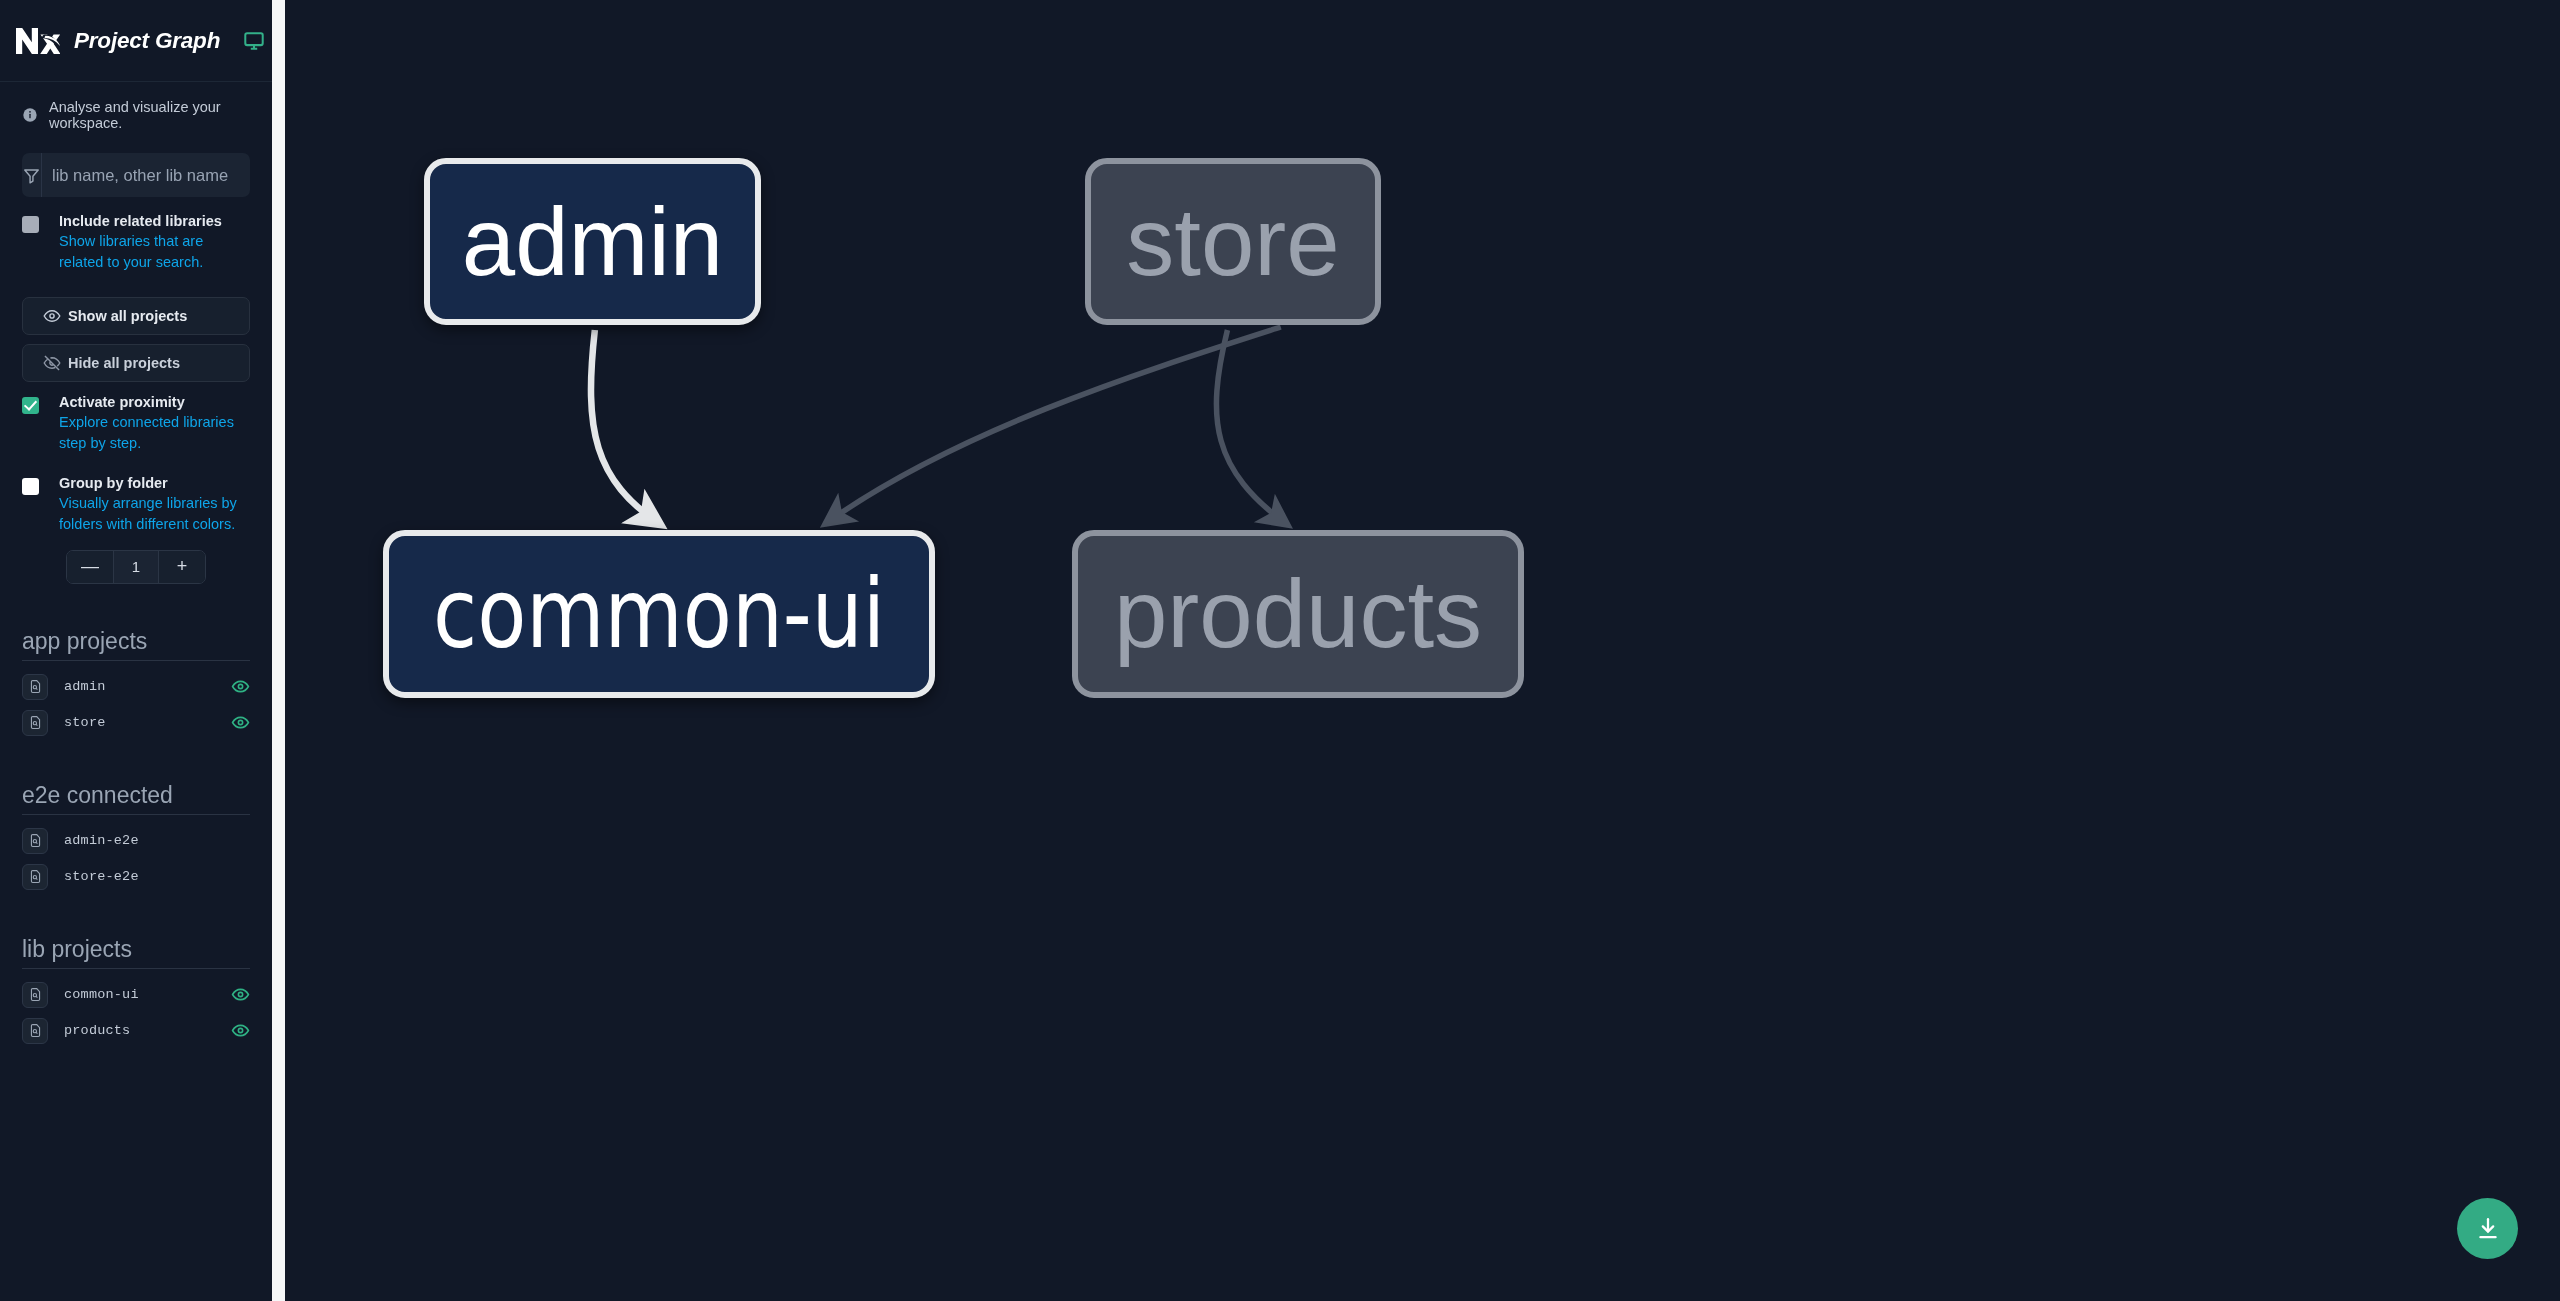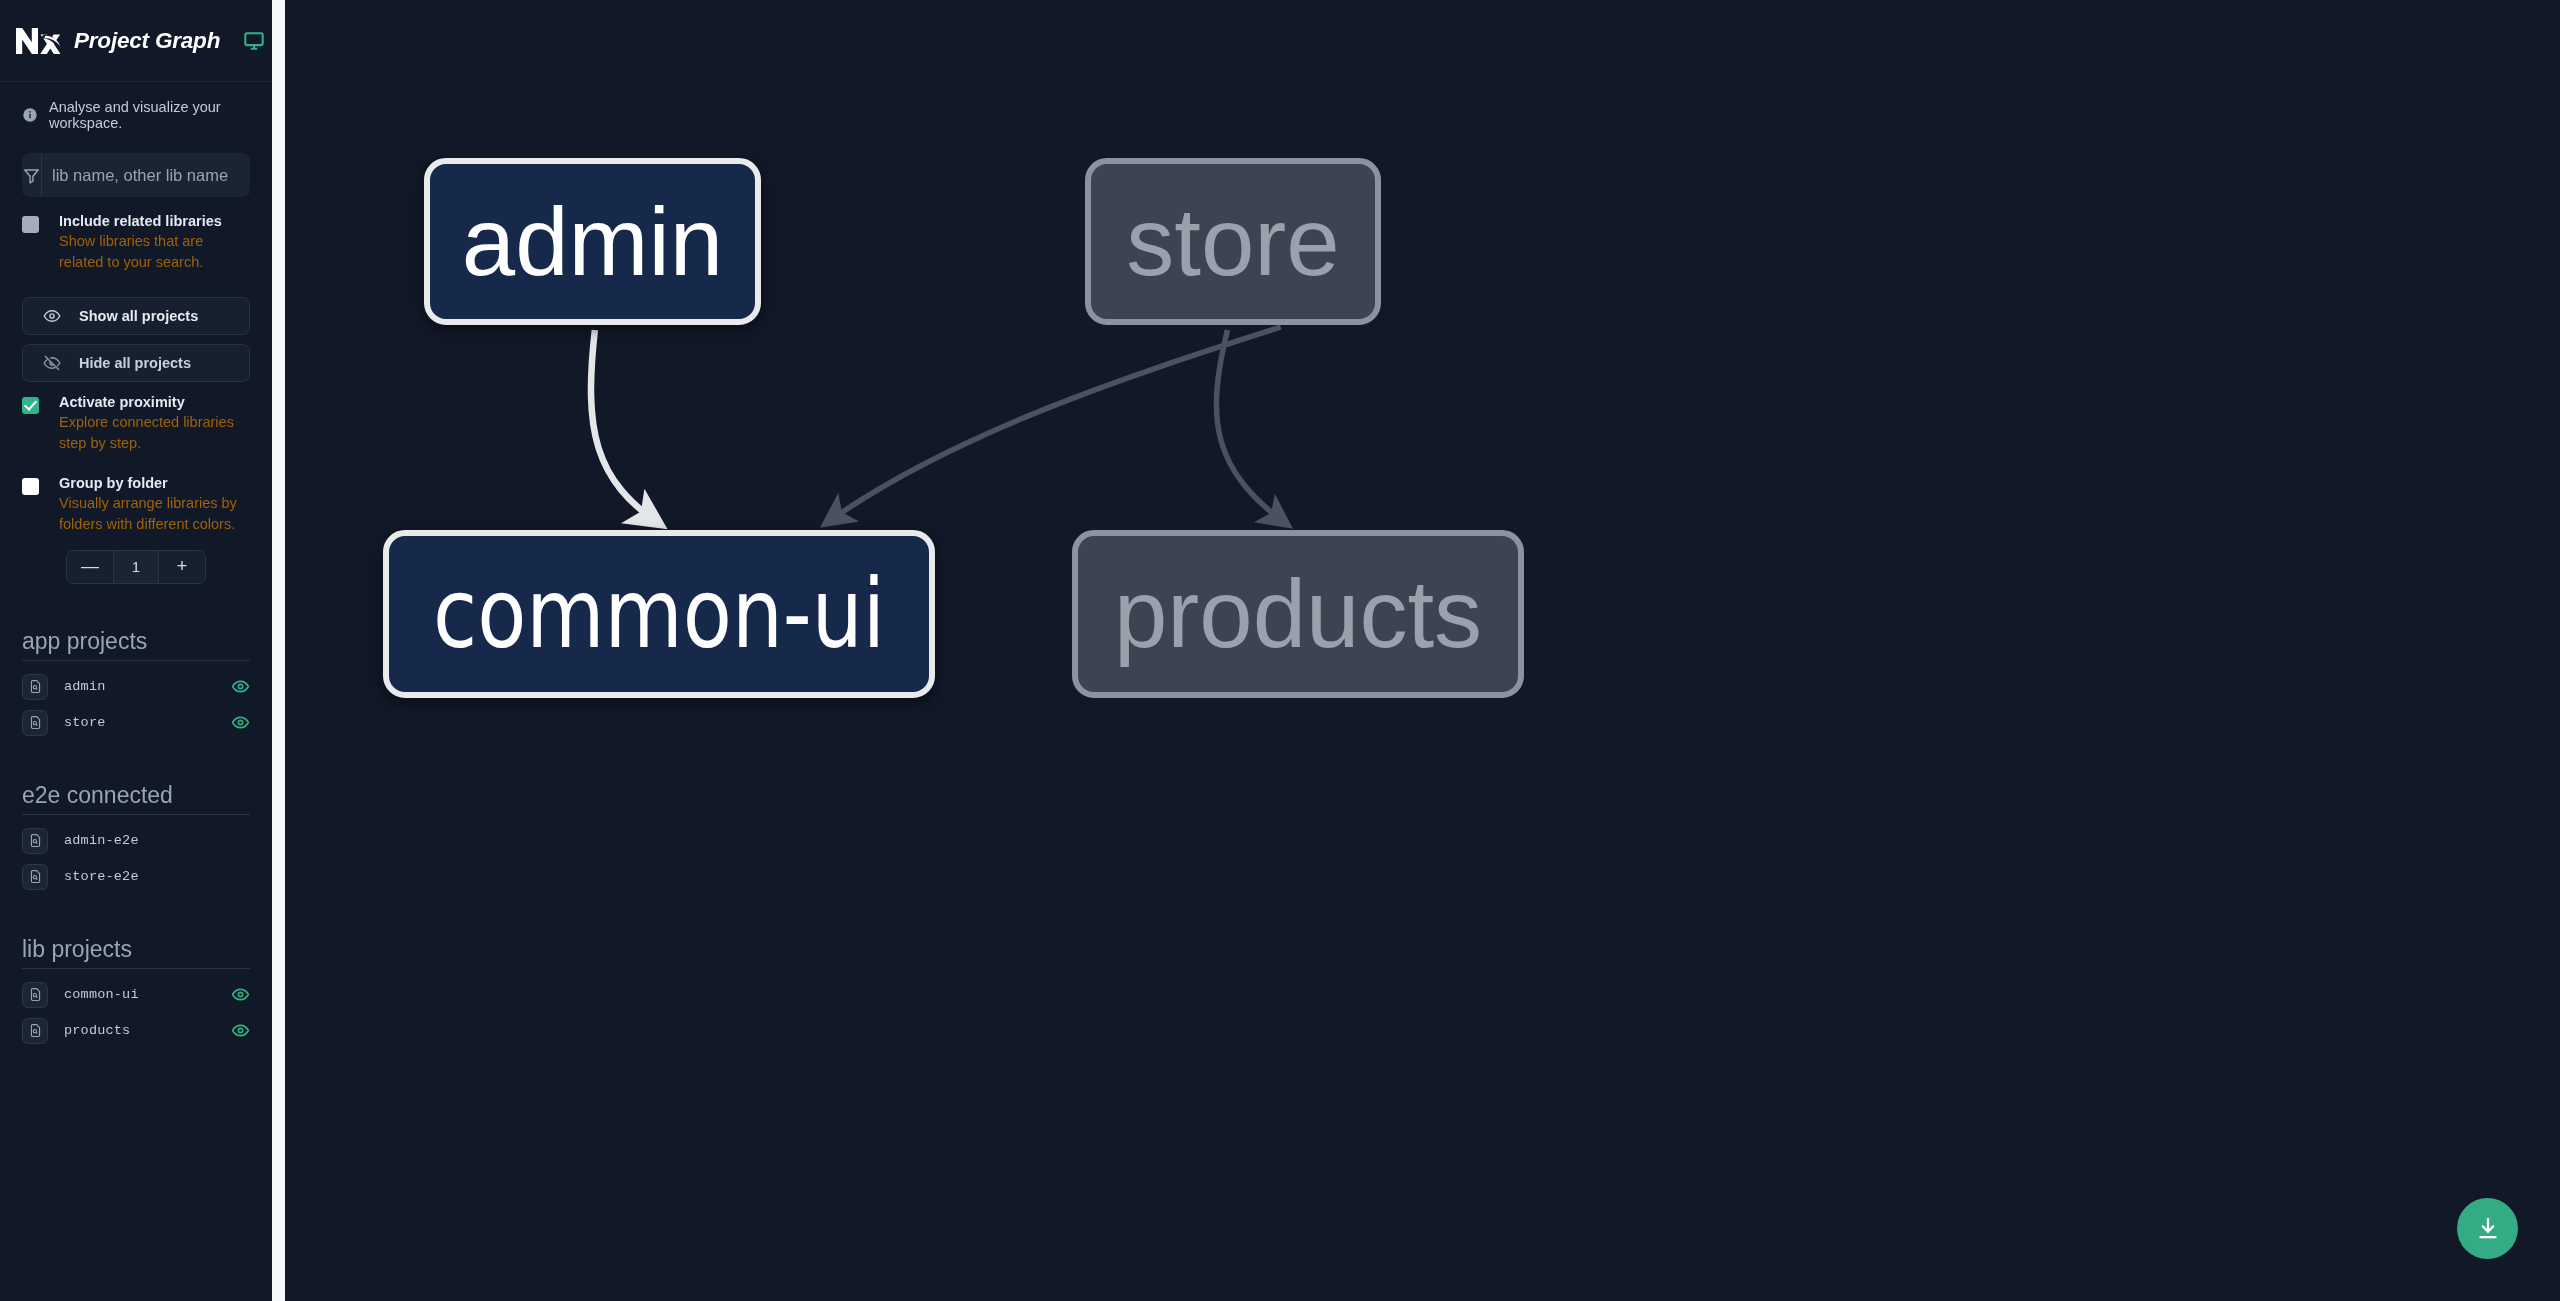--- a/index.html
+++ b/index.html
@@ -125,35 +125,35 @@
     transform: rotate(42deg);
   }
   .opt-text { flex: 1 1 auto; }
   .opt-title {
     color: #e6eaf0;
     font-size: 14.5px;
     font-weight: bold;
     line-height: 1.2;
   }
   .opt-desc {
-    color: #a16207;
+    color: #0ea5e9;
     font-size: 14.5px;
     line-height: 1.42;
     margin-top: 1px;
   }
 
   .pbtn {
     margin: 0 22px;
     height: 38px;
     border-radius: 7px;
     background: #17202e;
     border: 1px solid #28313f;
     display: flex;
     align-items: center;
-    gap: 18px;
+    gap: 7px;
     padding: 0 20px;
     color: #e6eaf0;
     font-size: 14.5px;
     font-weight: bold;
     cursor: pointer;
   }
   .pbtn.first { margin-top: 24px; }
   .pbtn.second { margin-top: 9px; }
   .pbtn svg { width: 18px; height: 18px; flex:0 0 18px; display:block; color: #c3cbd7; }
   .pbtn.second svg { color: #8d96a5; }

